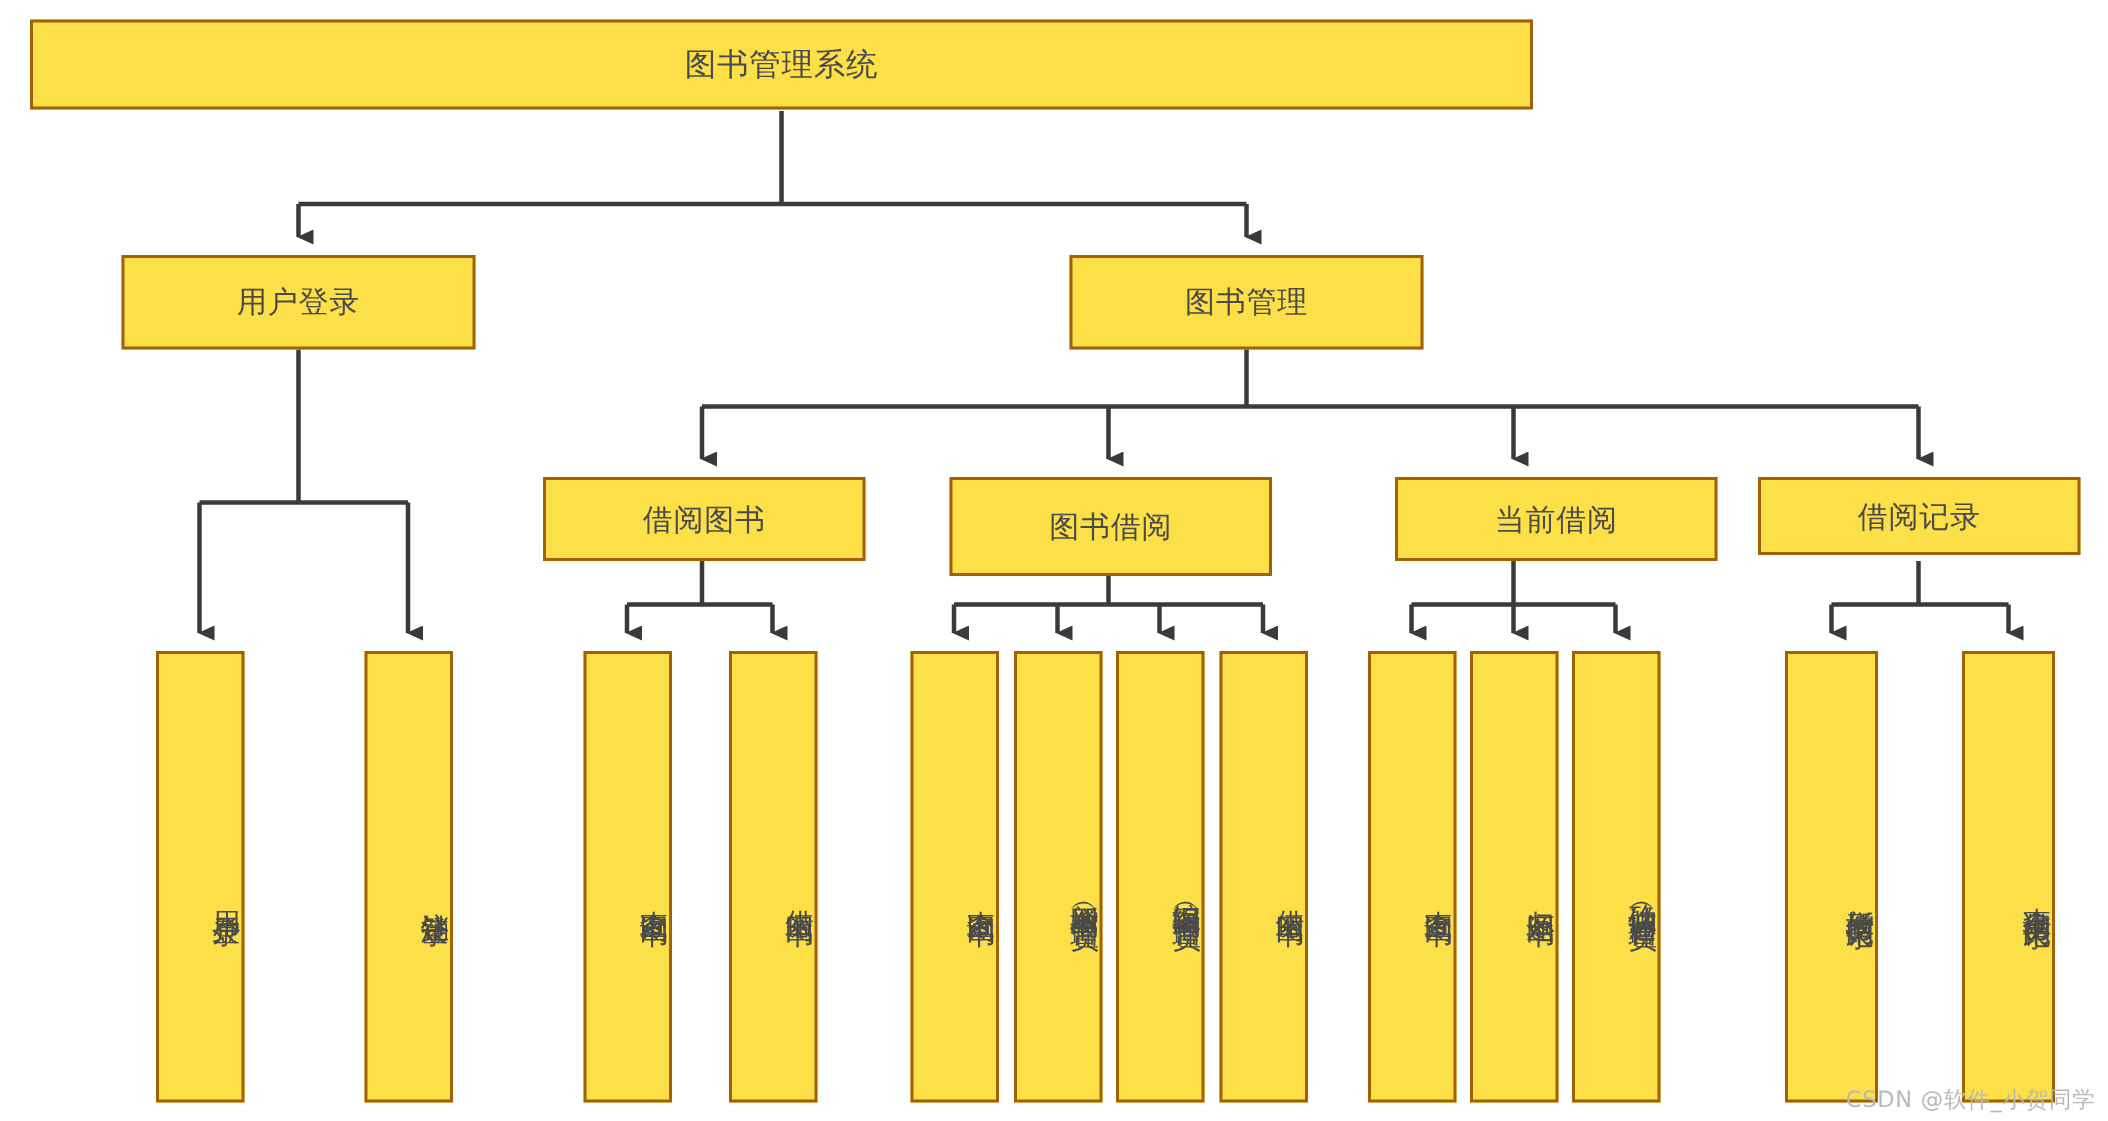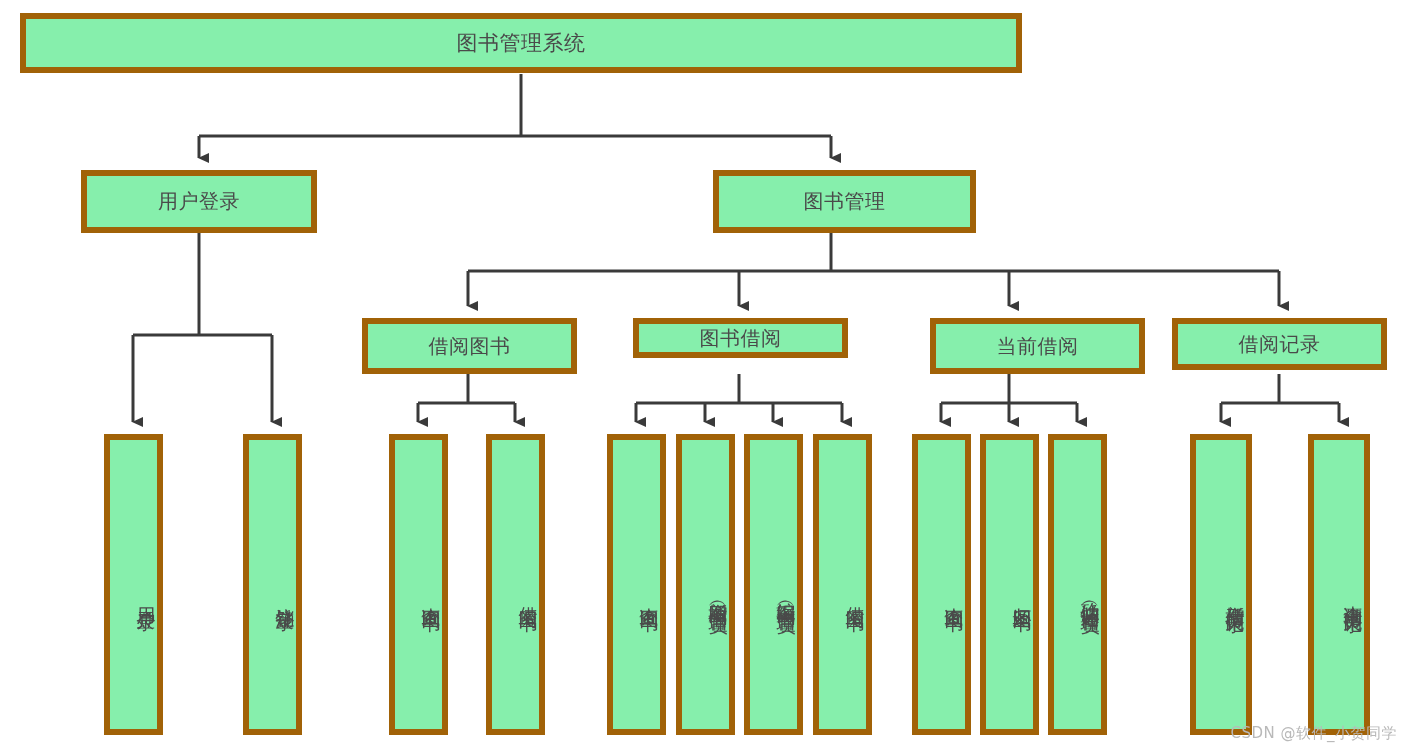--- a/index.html
+++ b/index.html
@@ -21,22 +21,22 @@
     position: absolute;
     left: 0;
     top: 0;
     width: 1405px;
     height: 747px;
     pointer-events: none;
   }
   .node {
     position: absolute;
     box-sizing: border-box;
-    background: #86efac;
-    border: 6px solid #a16207;
+    background: #fde047;
+    border: 2px solid #a16207;
     display: flex;
     align-items: center;
     justify-content: center;
     color: #4a4a4a;
     font-size: 20px;
     line-height: 1.15;
     letter-spacing: 0.5px;
     z-index: 2;
   }
   .node.root {
@@ -123,28 +123,28 @@
     </g>
   </svg>
 
   <div class="node root" style="left:20px; top:13px; width:1002px; height:60px;">
     <span>图书管理系统</span>
   </div>
 
   <div class="node" style="left:81px; top:170px; width:236px; height:63px;">
     <span>用户登录</span>
   </div>
-  <div class="node" style="left:713px; top:170px; width:263px; height:63px;">
+  <div class="node" style="left:713px; top:170px; width:236px; height:63px;">
     <span>图书管理</span>
   </div>
 
   <div class="node" style="left:362px; top:318px; width:215px; height:56px;">
     <span>借阅图书</span>
   </div>
-  <div class="node" style="left:633px; top:318px; width:215px; height:40px;">
+  <div class="node" style="left:633px; top:318px; width:215px; height:66px;">
     <span>图书借阅</span>
   </div>
   <div class="node" style="left:902px; top:318px; width:215px; height:56px;margin-left:28px;">
     <span>当前借阅</span>
   </div>
   <div class="node" style="left:1172px; top:318px; width:215px; height:52px;">
     <span>借阅记录</span>
   </div>
 
   <div class="node leaf" style="left:104px; top:434px; width:59px; height:301px;">

